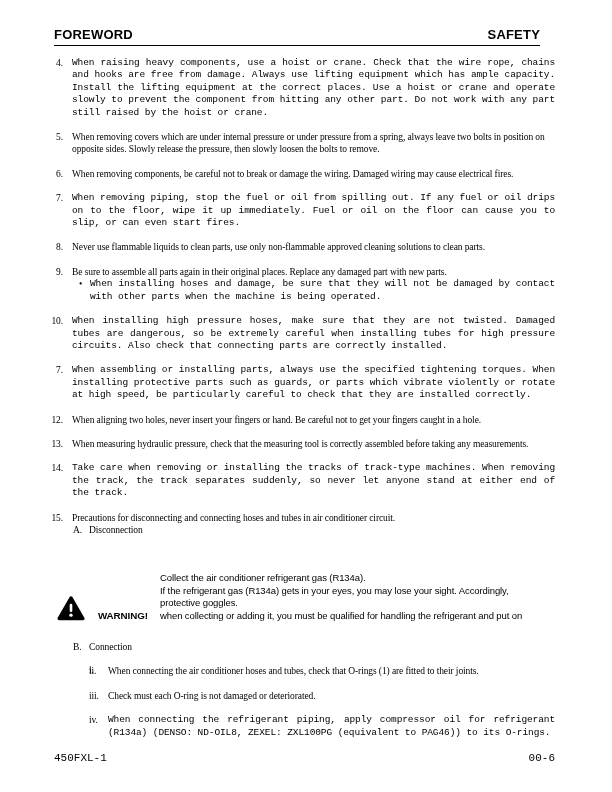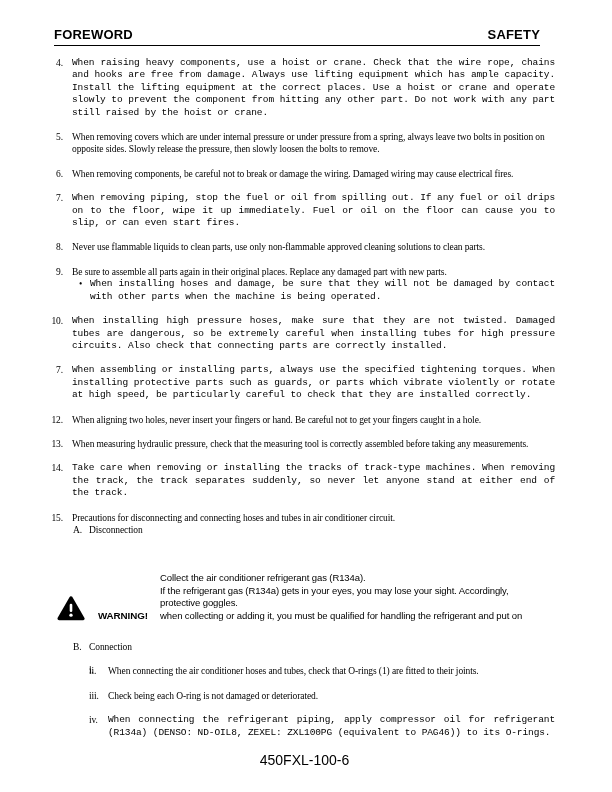--- a/index.html
+++ b/index.html
@@ -53,22 +53,22 @@
   
   .section-label { position:relative; padding-left:35px; margin-top:19px; }
   .section-label .sl { position:absolute; left:19px; top:0; }
   .ritem { position:relative; padding-left:54px; margin-bottom:12px; }
   .ritem .num { position:absolute; left:35px; top:0; width:17px; }
   .ritem-first { margin-top:11px; }
 
   
   .footer {
     position:absolute; left:54px; right:57px; top:752px;
-    display:flex; justify-content:center;
-    font-family:Liberation Sans, sans-serif; font-size:14px;
+    display:flex; justify-content:space-between;
+    font-family:Liberation Mono, monospace; font-size:11px;
   }
 </style>
 </head>
 <body>
 
 <div class="page">
 
   <div class="header">
     <span>FOREWORD</span>
     <span>SAFETY</span>
@@ -170,21 +170,21 @@
       <span class="num">i.</span>
     </div>
 
     <div class="ritem">
       <span class="num">ii.</span>
       <div class="txt">When connecting the air conditioner hoses and tubes, check that O-rings (1) are fitted to their joints.</div>
     </div>
 
     <div class="ritem">
       <span class="num">iii.</span>
-      <div class="txt">Check being each O-ring is not damaged or deteriorated.</div>
+      <div class="txt">Check must each O-ring is not damaged or deteriorated.</div>
     </div>
 
     <div class="ritem">
       <span class="num">iv.</span>
       <div class="txt justify">When connecting the refrigerant piping, apply compressor oil for refrigerant (R134a) (DENSO: ND-OIL8, ZEXEL: ZXL100PG (equivalent to PAG46)) to its O-rings.</div>
     </div>
 
   </div>
 
   <div class="footer">

